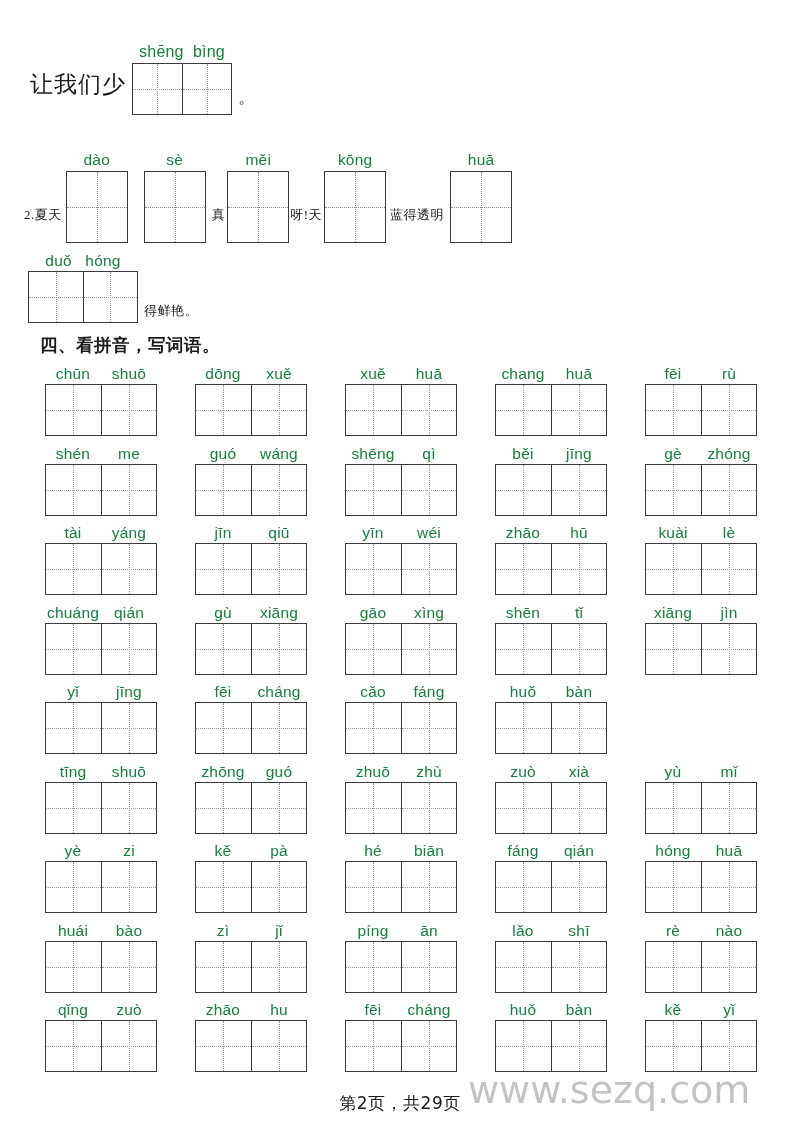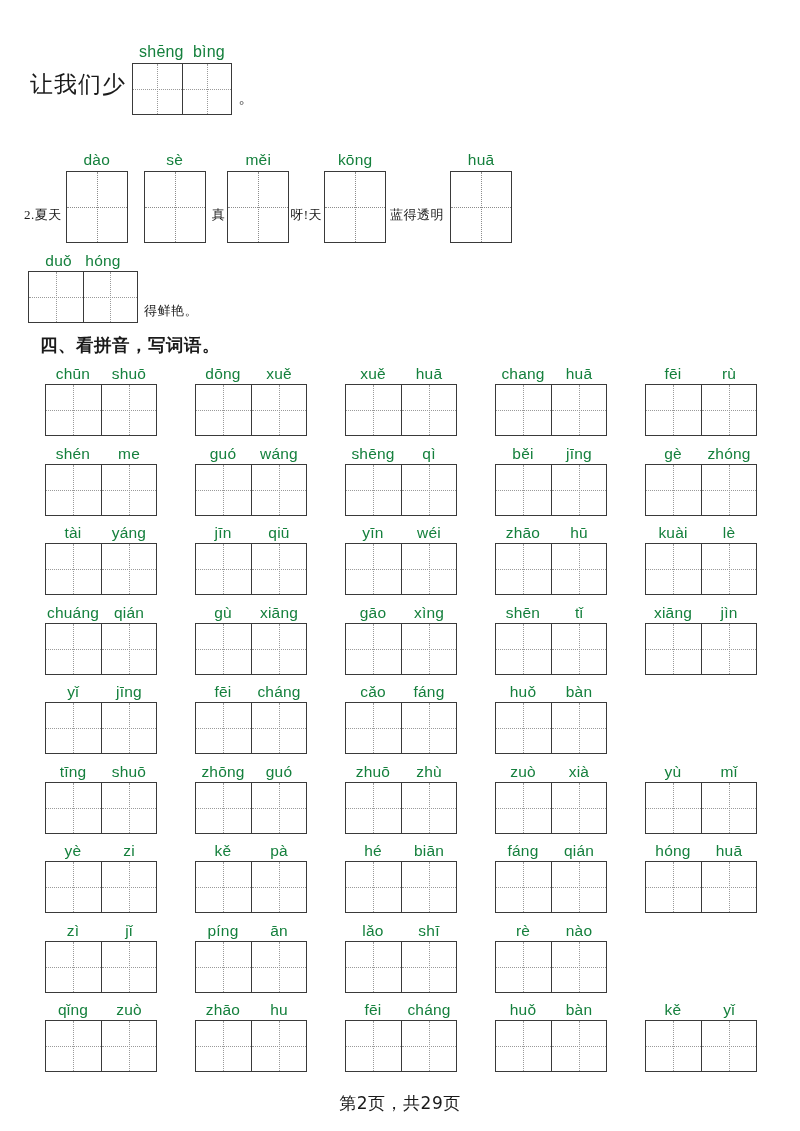--- a/index.html
+++ b/index.html
@@ -587,20 +587,30 @@
           </div>
           <div class="tzg" style="width: 112px; height: 52px;">
             <div class="cell"></div>
             <div class="cell"></div>
           </div>
         </div>
       </div>
       <div class="wrow">
         <div class="wcell">
           <div class="py">
+            <span class="syl">huái</span>
+            <span class="syl">bào</span>
+          </div>
+          <div class="tzg" style="width: 112px; height: 52px;">
+            <div class="cell"></div>
+            <div class="cell"></div>
+          </div>
+        </div>
+        <div class="wcell">
+          <div class="py">
             <span class="syl">zì</span>
             <span class="syl">jǐ</span>
           </div>
           <div class="tzg" style="width: 112px; height: 52px;">
             <div class="cell"></div>
             <div class="cell"></div>
           </div>
         </div>
         <div class="wcell">
           <div class="py">
@@ -682,14 +692,15 @@
           <div class="tzg" style="width: 112px; height: 52px;">
             <div class="cell"></div>
             <div class="cell"></div>
           </div>
         </div>
       </div>
     </div>
 
   <div class="footer">第2页，共29页</div>
 
+  <div class="watermark">www.sezq.com</div>
 
 </div>
 
 </body></html>

